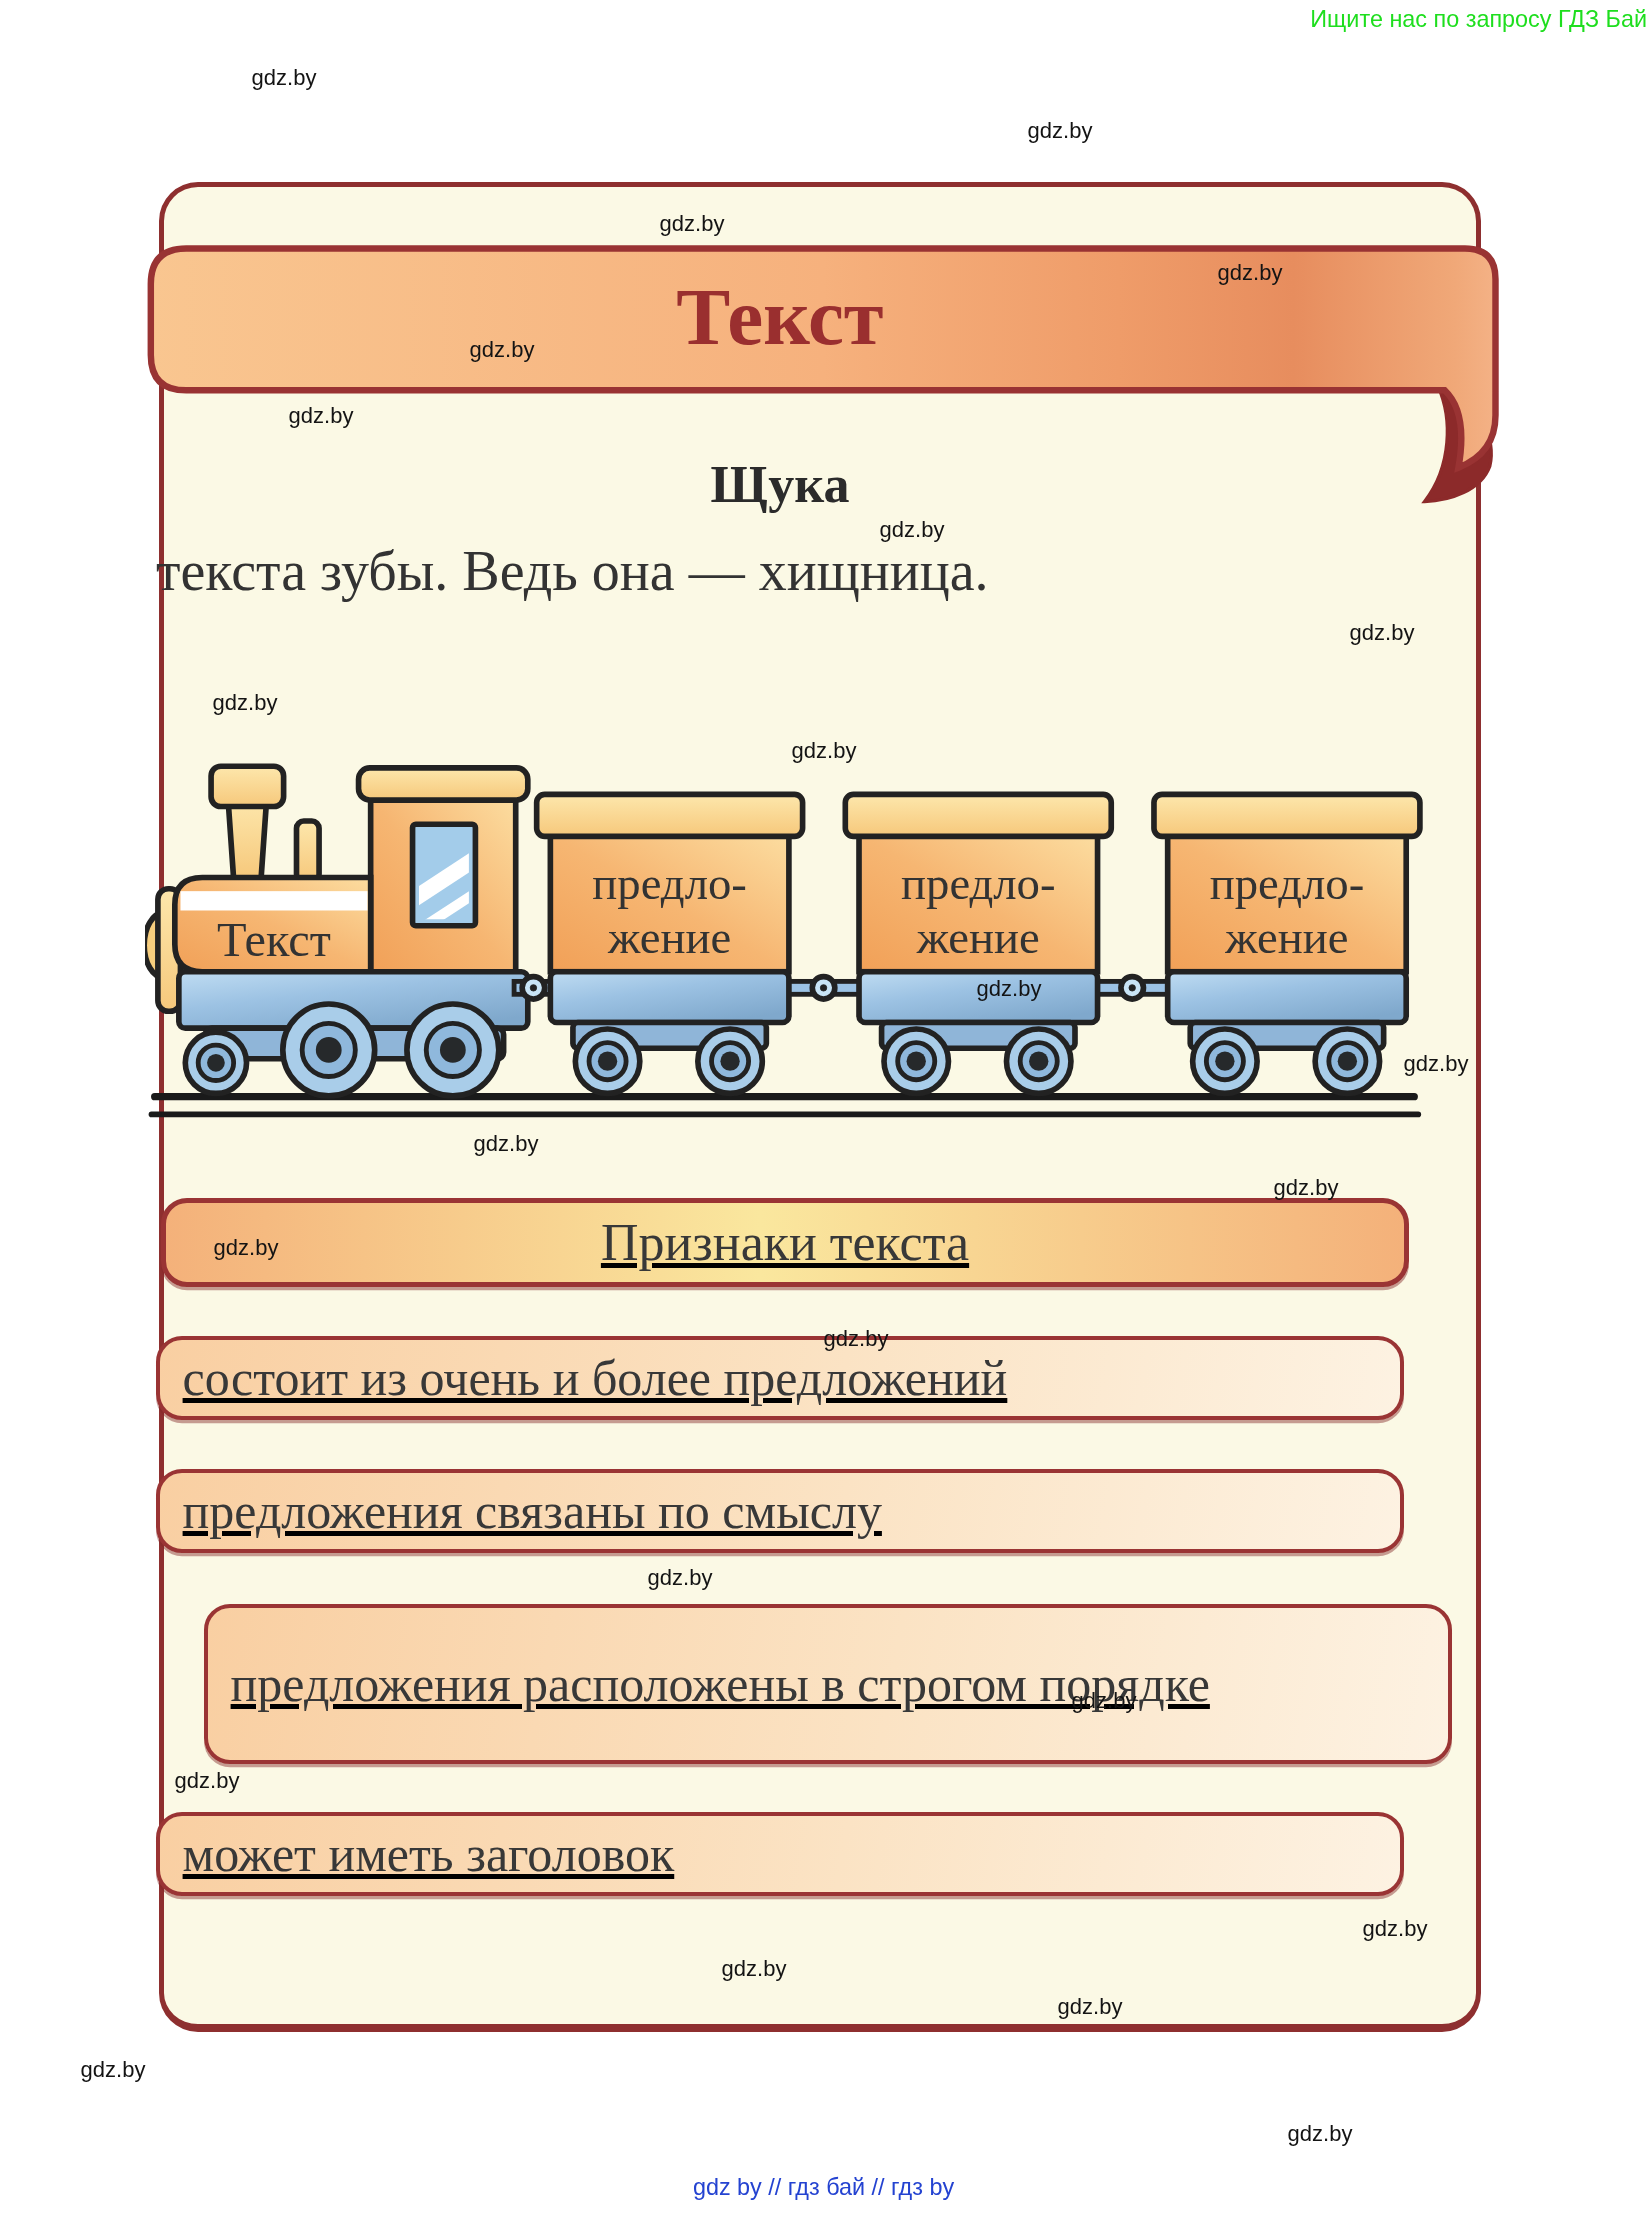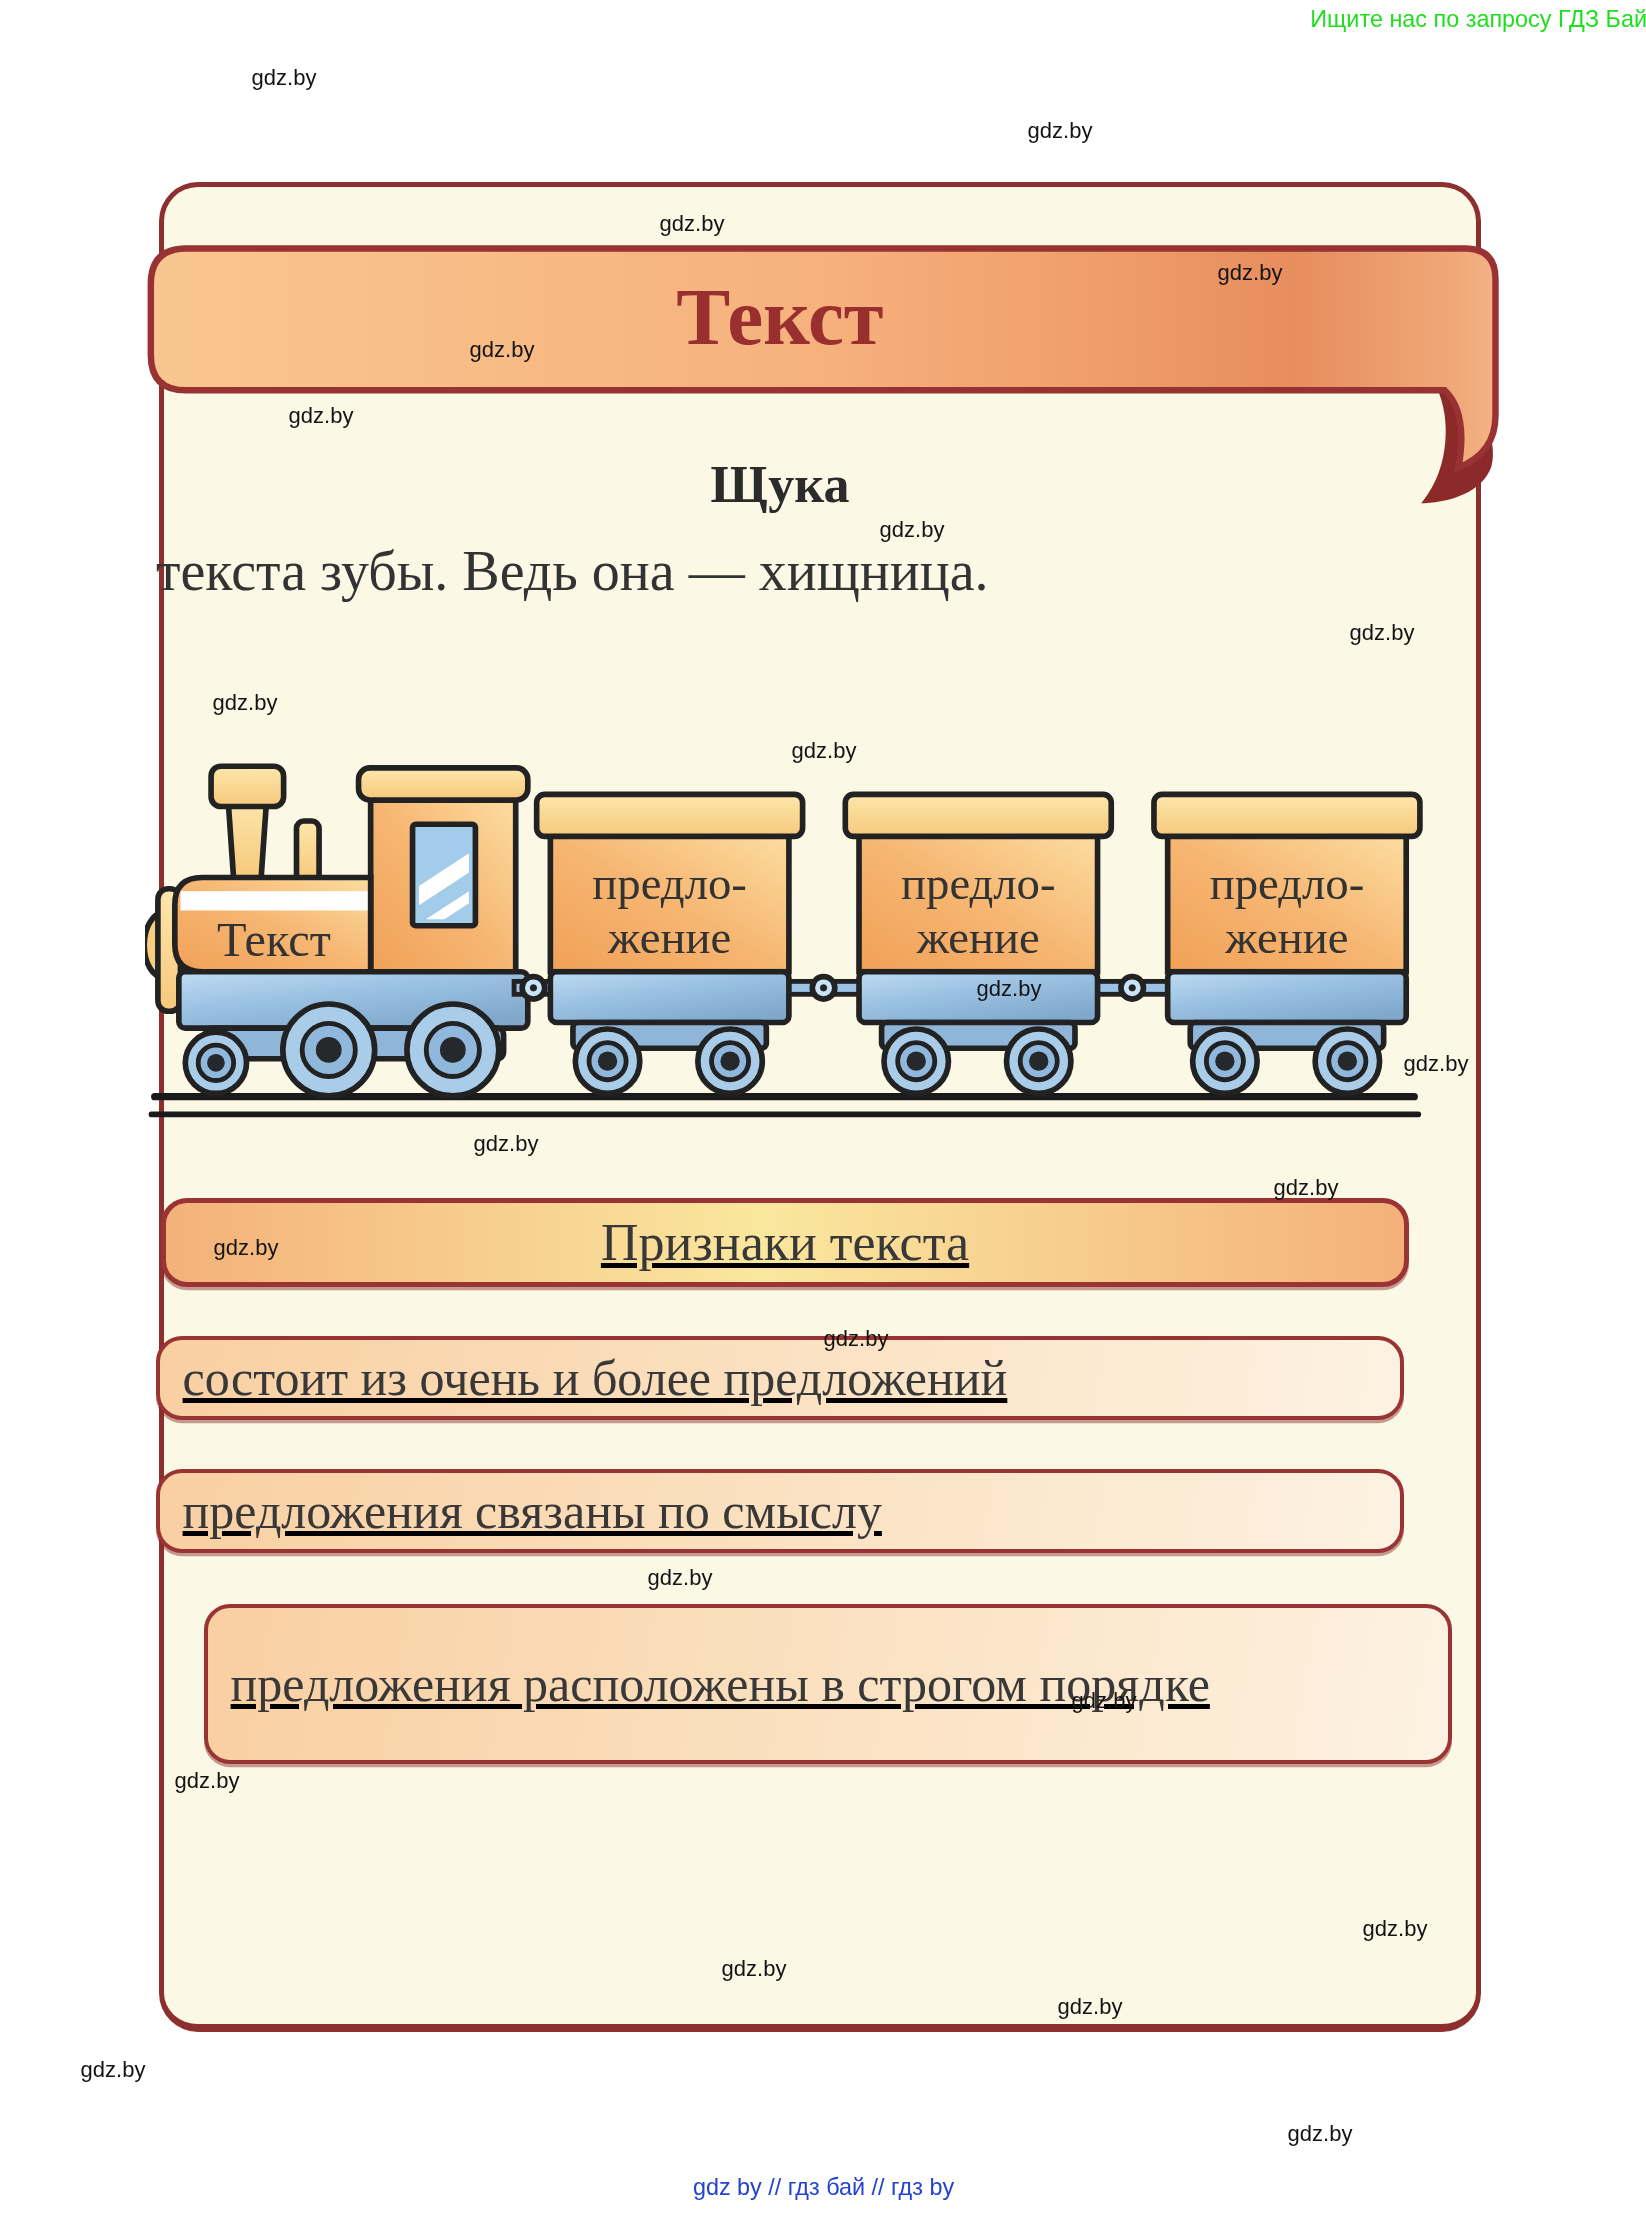--- a/index.html
+++ b/index.html
@@ -209,20 +209,23 @@
     <span class="t">Признаки текста</span>
   </div>
   <div class="abs redbox feature" id="feature-1">
     <span class="t">состоит из очень и более предложений</span>
   </div>
   <div class="abs redbox feature" id="feature-2">
     <span class="t">предложения связаны по смыслу</span>
   </div>
   <div class="abs redbox feature" id="feature-3">
     <span class="t">предложения расположены в строгом порядке</span>
+  </div>
+  <div class="abs redbox feature" id="feature-4">
+    <span class="t">может иметь заголовок</span>
   </div>
 
   <div class="abs" id="bottom-links">gdz by  //  гдз бай  //  гдз by</div>
 <span class="wm" style="left: 284px; top: 78px;">gdz.by</span>
     <span class="wm" style="left: 1060px; top: 131px;">gdz.by</span>
     <span class="wm" style="left: 692px; top: 224px;">gdz.by</span>
     <span class="wm" style="left: 1250px; top: 273px;">gdz.by</span>
     <span class="wm" style="left: 502px; top: 350px;">gdz.by</span>
     <span class="wm" style="left: 321px; top: 416px;">gdz.by</span>
     <span class="wm" style="left: 912px; top: 530px;">gdz.by</span>

